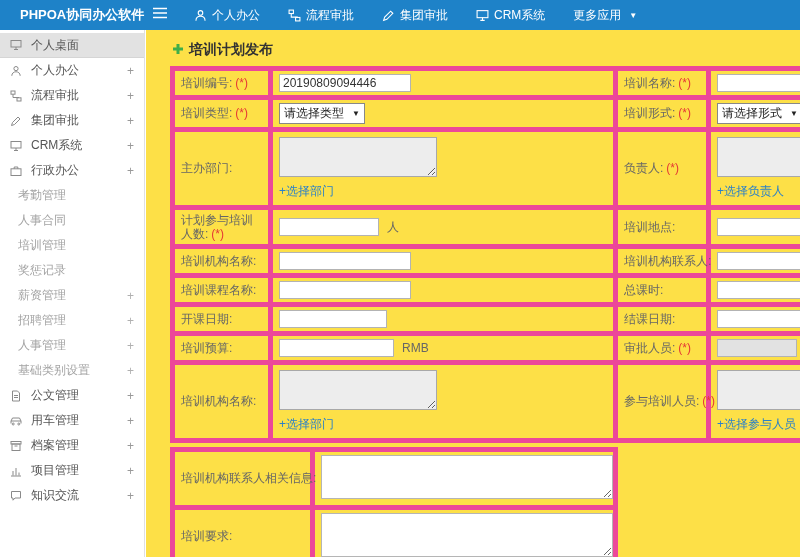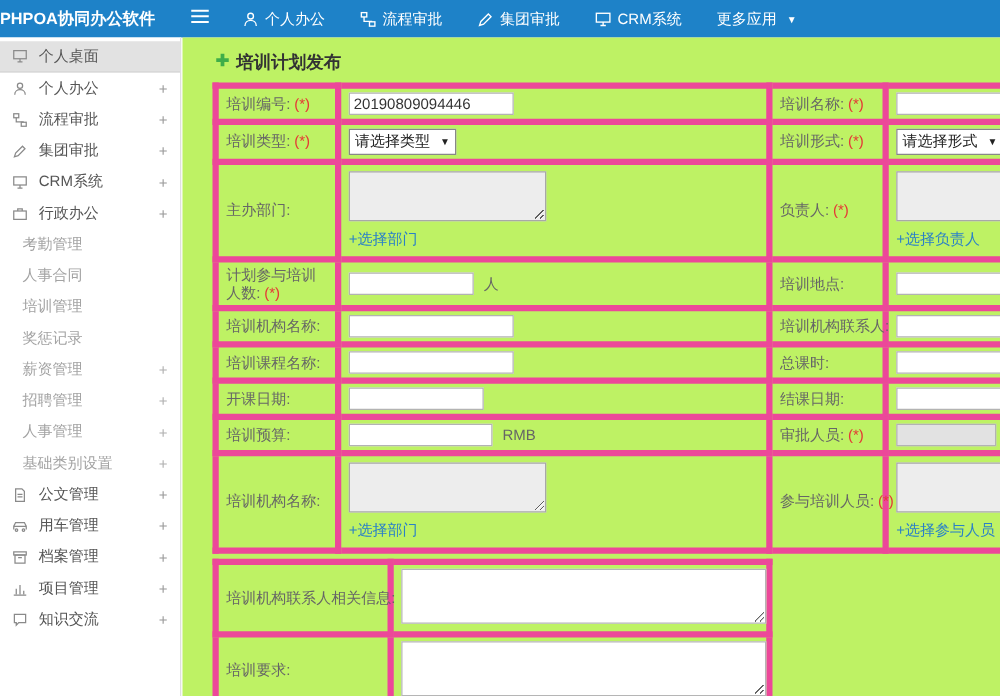--- a/index.html
+++ b/index.html
@@ -4,39 +4,39 @@
 <style>
   * { box-sizing: border-box; }
   html,body { margin:0; padding:0; }
   body {
     width:800px; height:557px; overflow:hidden; position:relative;
     background:#fff; font-family:"Liberation Sans","DejaVu Sans",sans-serif;
   }
   
   .topbar { position:absolute; top:0; left:0; width:800px; height:30px;
     background:#1e82c8; color:#fff; display:flex; align-items:center; }
-  .logo { width:148px; padding-left:0; font-size:13px; font-weight:bold; white-space:nowrap; }
+  .logo { width:148px; padding-left:20px; font-size:13px; font-weight:bold; white-space:nowrap; }
   .hamburger { padding:0 12px 0 4px; display:flex; align-items:center; cursor:pointer; }
   .nav-item { height:30px; display:flex; align-items:center; gap:5px; padding:0 14px;
     font-size:12px; cursor:pointer; white-space:nowrap; }
   .nav-item svg { display:block; }
   .caret-down { font-size:8px; margin-left:3px; }
   
   .sidebar { position:absolute; top:30px; left:0; width:145px; height:527px;
     background:#fff; border-right:1px solid #e0e0e0; padding-top:3px; font-size:12px; }
   .side-item { height:25px; display:flex; align-items:center; padding:0 10px;
     position:relative; color:#555; cursor:pointer; }
   .side-item .icon { width:14px; margin-right:7px; display:flex; align-items:center; }
   .side-item .expand { position:absolute; right:10px; color:#999; font-size:12px; }
   .side-item.active { background:#e2e2e2; border-bottom:1px solid #d5d5d5; }
   .side-item.sub { padding-left:18px; color:#a3a3a3;text-align:right; }
   .side-item.sub .expand { color:#b0b0b0; }
   
   .main { position:absolute; top:30px; left:146px; width:654px; height:527px;
-    overflow:hidden; background:#bef264; }
+    overflow:hidden; background:#fde047; }
   .page-header { padding:11px 0 7px 26px; display:flex; align-items:center; gap:5px; }
   .page-title { font-size:14px; font-weight:bold; color:#333; }
   .form-wrap { margin-left:24px; }
   table { border-collapse:collapse; table-layout:fixed; }
   td { border:5px solid #ec4899; font-size:12px; color:#666; padding:3px 6px; vertical-align:middle; }
   .lbl-cell { white-space:nowrap; overflow:visible; }
   .lbl-cell.wrap { white-space:normal; line-height:14px;margin-top:24px; }
   .req { color:#e53935; margin-left:3px; }
   .form-top { width:645px; }
   .form-bottom { width:443px; margin-top:4px; }

